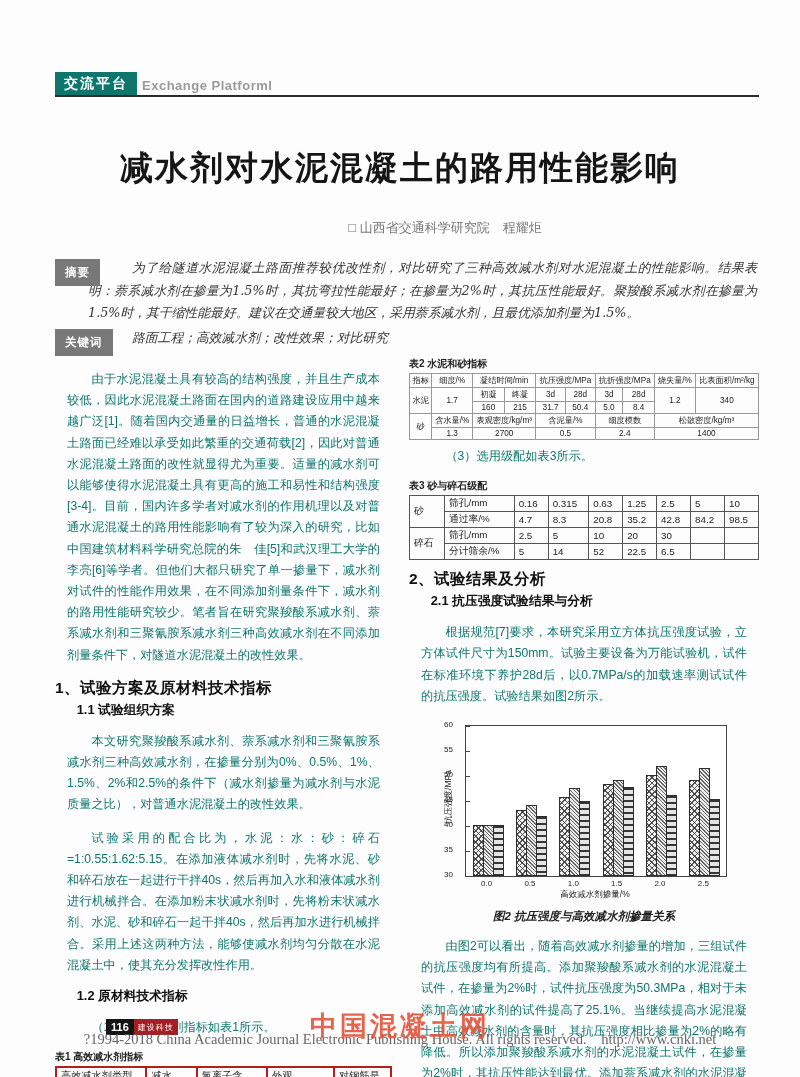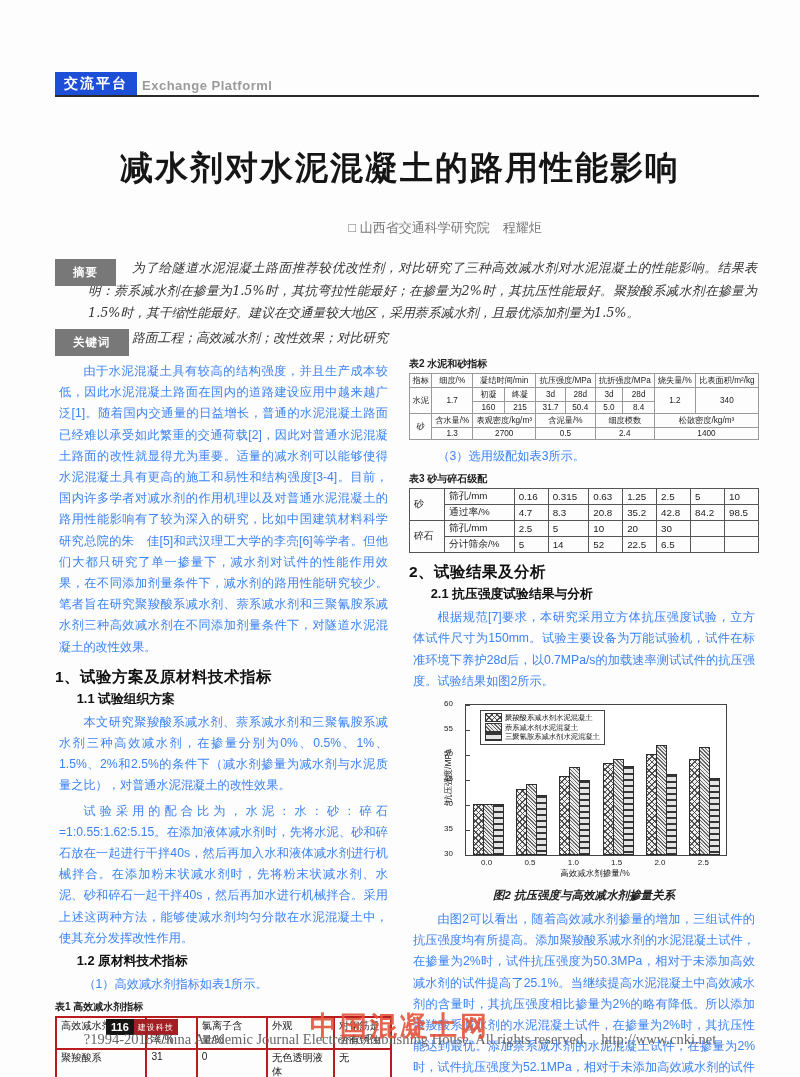--- a/index.html
+++ b/index.html
@@ -2,43 +2,43 @@
 <html><head>
 <meta charset="utf-8">
 <style>
   html,body{margin:0;padding:0;background:#d8d8d8;}
   .page{position:relative;width:800px;height:1077px;background:#fdfdfd;margin:0 auto;
         font-family:"Liberation Sans",sans-serif;color:#222;overflow:hidden;}
 
   
   .hdr{position:absolute;top:72px;left:55px;width:704px;border-bottom:2px solid #2a2a2a;
        display:flex;align-items:flex-end;gap:5px;padding-bottom:0;}
-  .hdr-badge{background:#1d4ed8;color:#fff;font-weight:bold;font-size:14px;padding:3px 9px 2px;letter-spacing:2px;}
+  .hdr-badge{background:#0f766e;color:#fff;font-weight:bold;font-size:14px;padding:3px 9px 2px;letter-spacing:2px;}
   .hdr-sub{color:#9a9a9a;font-weight:bold;font-size:13px;padding-bottom:2px;letter-spacing:.5px;}
 
   
   .title{position:absolute;top:146px;left:0;width:100%;text-align:center;
          font-size:33px;font-weight:bold;color:#151515;letter-spacing:2px;}
   .byline{position:absolute;top:219px;left:0;width:100%;text-align:center;
           padding-left:90px;box-sizing:border-box;color:#777;font-size:13px;}
 
   
   .abs-block{position:absolute;top:257px;left:55px;width:702px;}
   .hang{position:relative;padding-left:33px;text-indent:44px;font-family:"DejaVu Serif",serif;
         font-style:italic;font-size:12.8px;line-height:22.5px;color:#333;text-align:justify;margin:0;}
   .tagbadge{position:absolute;left:0;top:2px;text-indent:0;font-style:normal;
             font-family:"Liberation Sans",sans-serif;background:#787878;color:#fff;
-            font-size:11.5px;font-weight:bold;padding:2px 18px;letter-spacing:1px;}
+            font-size:11.5px;font-weight:bold;padding:2px 10px;letter-spacing:1px;}
   .kw-block{position:absolute;top:327px;left:55px;width:702px;}
 
   
   .cols{position:absolute;top:357px;left:55px;width:704px;display:flex;gap:17px;}
   .colL{width:337px;flex:none;}
   .colR{width:350px;flex:none;}
-  .para{font-size:12.2px;line-height:21.2px;text-align:justify;text-indent:2em;color:#3b82f6;margin:4px;}
+  .para{font-size:12.2px;line-height:21.2px;text-align:justify;text-indent:2em;color:#0f766e;margin:12px;}
   .h-main{font-size:15.5px;font-weight:bold;color:#101010;margin:9px 0 3px;letter-spacing:.5px;}
   .h-sub{font-size:12.8px;font-weight:bold;color:#101010;margin:3px 0 3px;text-indent:1.7em;}
 
   
   .tlabel{font-size:10px;font-weight:bold;color:#222;margin:5px 0 2px;}
   table{border-collapse:collapse;}
   .t1{width:100%;font-size:10.2px;}
   .t1 th,.t1 td{border:2px solid #b91c1c;padding:1px 4px;text-align:left;font-weight:normal;vertical-align:top;}
   .t2{width:100%;font-size:8.2px;}
   .t2 td{border:1px solid #999;padding:1px 2px;text-align:center;vertical-align:middle;}
@@ -263,34 +263,20 @@
               <div class="ytl" style="bottom: -4px;">30</div>
               <div class="ytl" style="bottom: 21px;">35</div>
               <div class="ytl" style="bottom: 46px;">40</div>
               <div class="ytl" style="bottom: 71px;">45</div>
               <div class="ytl" style="bottom: 96px; margin-left: 48px;">50</div>
               <div class="ytl" style="bottom: 121px;">55</div>
               <div class="ytl" style="bottom: 146px;">60</div>
             </div>
           <div class="ylab">抗压强度/MPa</div>
           <div class="plot">
-            <div class="legend">
-                <div class="lrow">
-                  <div class="sw s0"></div>
-                  <span>聚羧酸系减水剂水泥混凝土</span>
-                </div>
-                <div class="lrow">
-                  <div class="sw s1"></div>
-                  <span>萘系减水剂水泥混凝土</span>
-                </div>
-                <div class="lrow">
-                  <div class="sw s2"></div>
-                  <span>三聚氰胺系减水剂水泥混凝土</span>
-                </div>
-              </div>
             <div class="groups">
                 <div class="bgrp">
                   <div class="bar s0" style="height: 51px;"></div>
                   <div class="bar s1" style="height: 51px;"></div>
                   <div class="bar s2" style="height: 51px;"></div>
                 </div>
                 <div class="bgrp">
                   <div class="bar s0" style="height: 66px;"></div>
                   <div class="bar s1" style="height: 71.5px;"></div>
                   <div class="bar s2" style="height: 60px;"></div>

